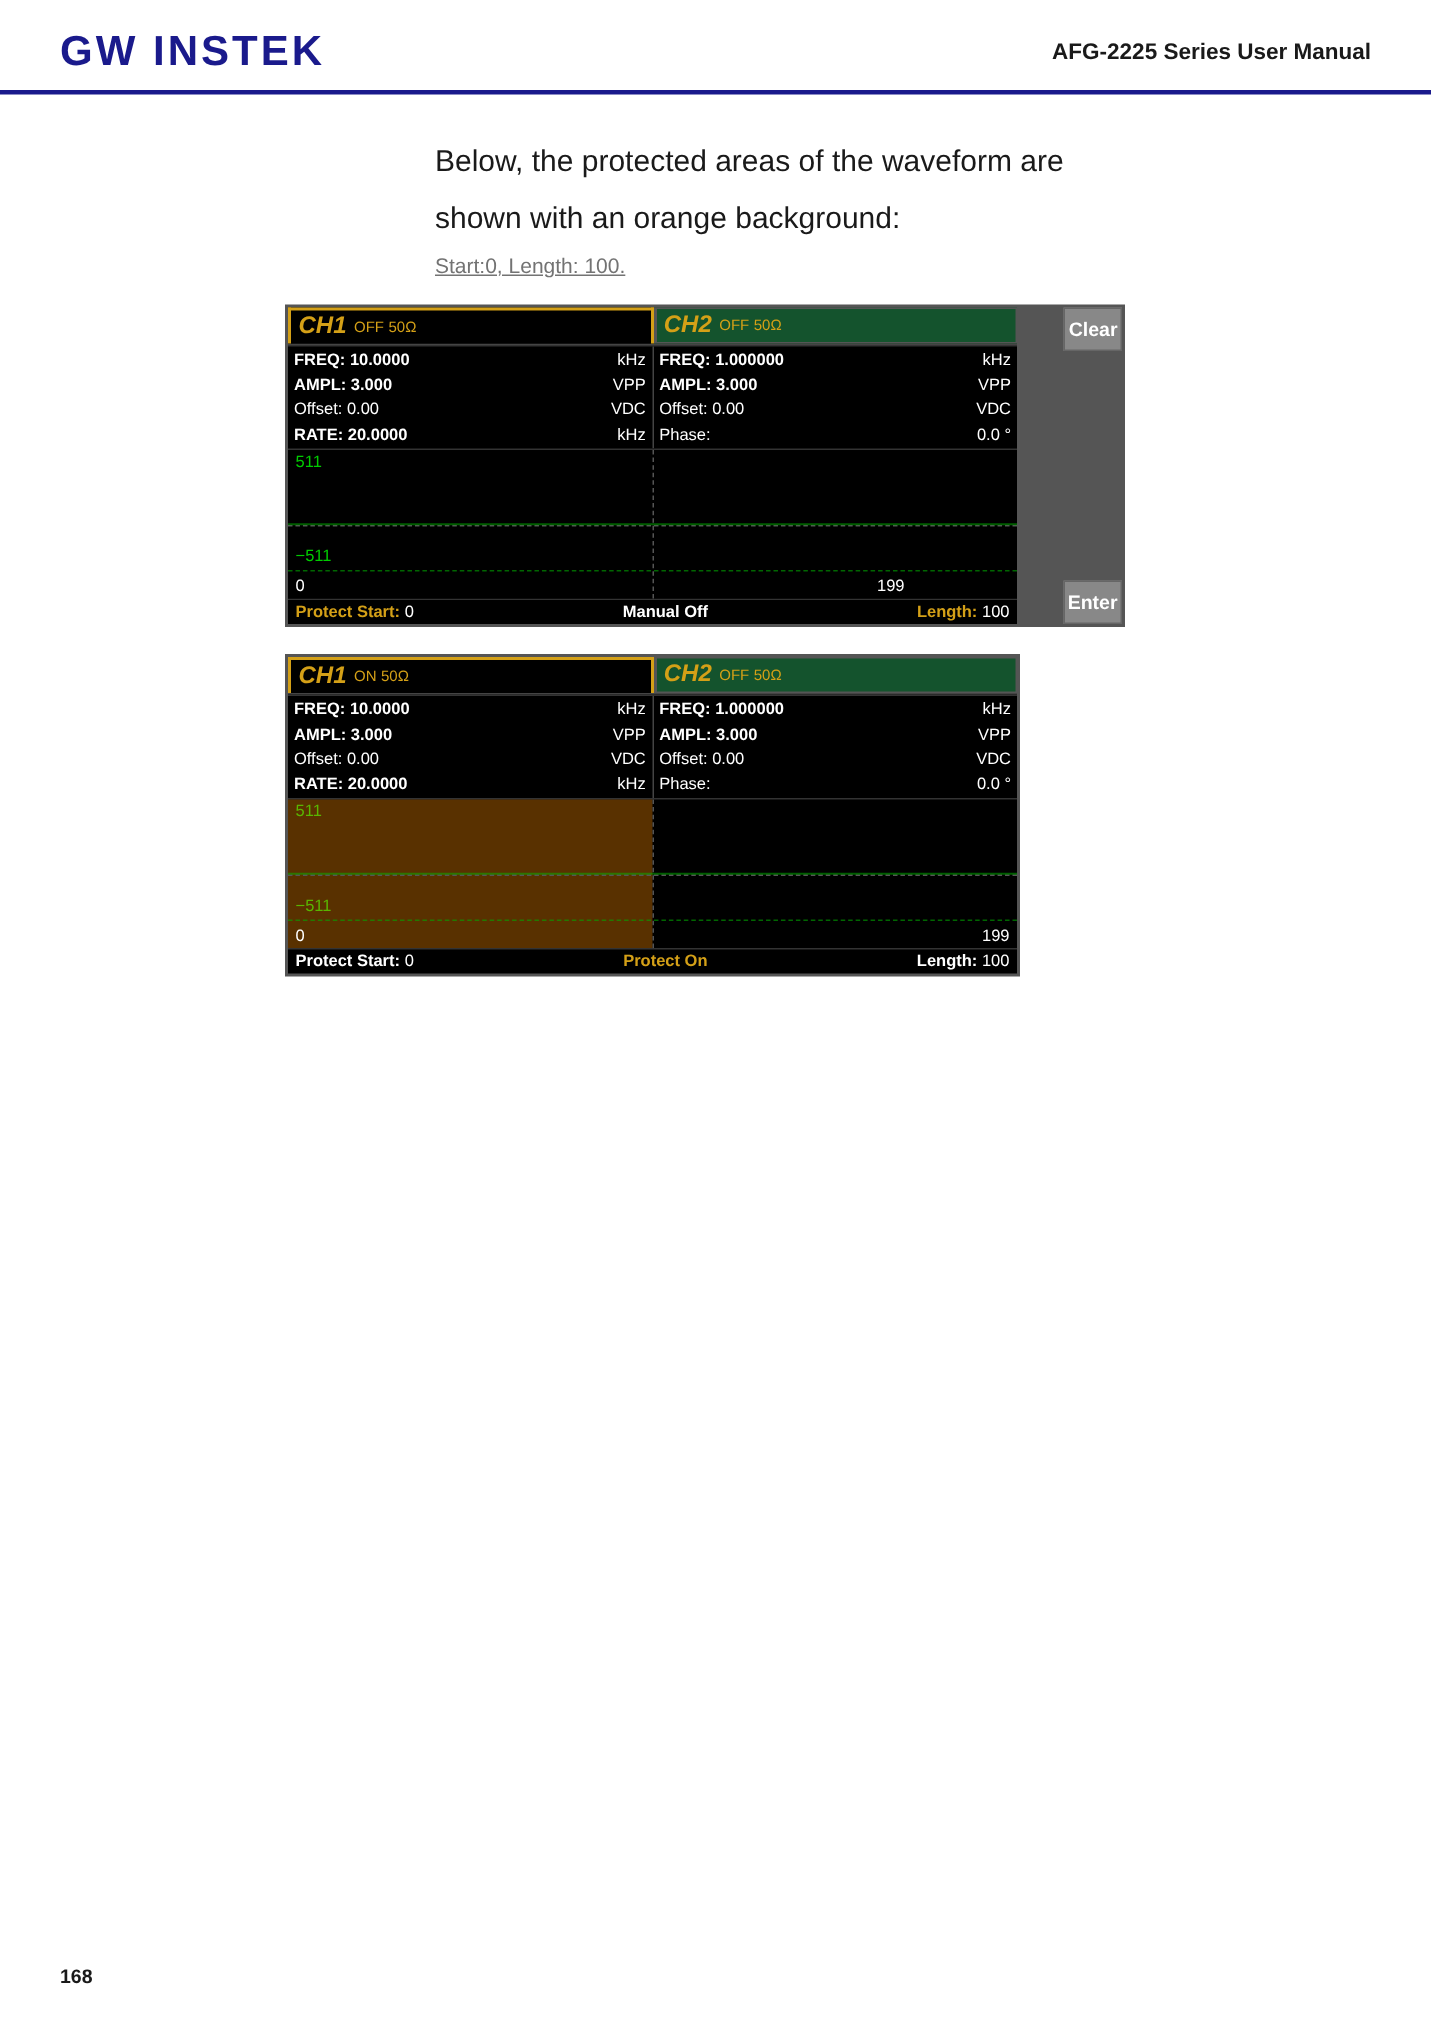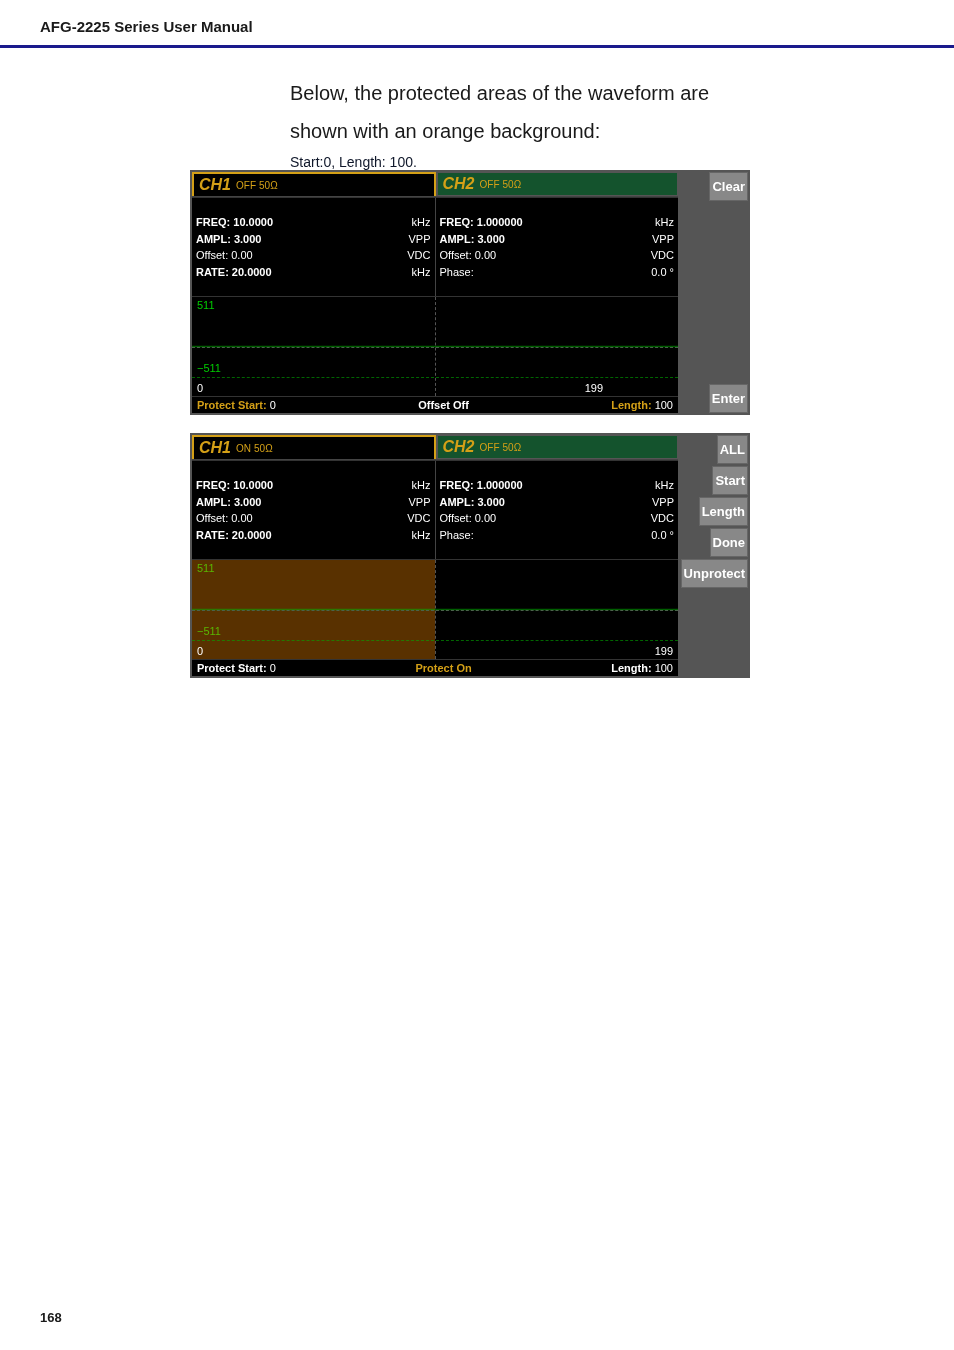--- a/index.html
+++ b/index.html
@@ -37,21 +37,23 @@
       padding: 30px 40px 30px 290px;
     }
     .intro-text {
       font-size: 20px;
       color: #1a1a1a;
       line-height: 1.5;
       margin-bottom: 8px;
     }
     .intro-sub {
       font-size: 14px;
-      color: #0f172a;
+      color: #737373;
+      margin-bottom: 18px;
+      text-decoration: underline;
     }
 
     
     .panel-container {
       display: flex;
       flex-direction: column;
       gap: 18px;
       margin-left: -100px;
     }
 
@@ -204,37 +206,40 @@
       width: 100%;
       height: 100%;
     }
 
     .info-section {
       display: flex;
       border-top: 1px solid #333;
     }
     .ch1-block, .ch2-block {
       flex: 1;
-      padding: 16px 4px;
+      padding: 1px 4px;
     }
     .ch2-block { border-left: 1px solid #444; }
     .row { display: flex; justify-content: space-between; font-size: 11px; color: #fff; line-height: 1.5; }
     .lbl { font-weight: bold; }
 
     .waveform-wrapper {
       position: relative;
       height: 100px;
       background: #000;
       border-top: 1px solid #333;
     }
   </style>
 </head>
 <body>
 
 <div class="header">
+  <div class="logo">
+    <span>GW INSTEK</span>
+  </div>
   <div class="manual-title">AFG-2225 Series User Manual</div>
 </div>
 
 <div class="content">
   <p class="intro-text">Below, the protected areas of the waveform are</p>
   <p class="intro-text">shown with an orange background:</p>
   <p class="intro-sub">Start:0, Length: 100.</p>
 
   <div class="panel-container">
 
@@ -312,21 +317,21 @@
             <div style="position:absolute; bottom:2px; right:5px; font-size:11px; color:#fff; font-weight:bold; right:80px;"></div>
 
           </div>
 
           <div style="display:flex; padding:2px 5px; border-top:1px solid #333; font-size:11px; color:#fff; justify-content: space-between; background:#000;">
             <div>
               <span style="color:#d4a017; font-weight:bold;">Protect Start:</span>
               <span> 0</span>
             </div>
             <div style="display:flex; align-items:center; gap:30px;">
-              <span style="font-weight:bold; color:#fff;">Offset Off</span>
+              <span style="font-weight:bold; color:#fff;">Manual Off</span>
             </div>
             <div>
               <span style="color:#d4a017; font-weight:bold;">Length:</span>
               <span>   100</span>
             </div>
           </div>
 
         </div>
       </div>
 
@@ -418,25 +423,18 @@
             </div>
             <div>
               <span style="color:#fff; font-weight:bold;">Length:</span>
               <span>   100</span>
             </div>
           </div>
 
         </div>
       </div>
 
-      <div class="side-buttons">
-        <div class="side-btn">ALL</div>
-        <div class="side-btn">Start</div>
-        <div class="side-btn">Length</div>
-        <div class="side-btn">Done</div>
-        <div class="side-btn">Unprotect</div>
-      </div>
     </div>
 
   </div>
 </div>
 
 <div class="page-number">168</div>
 
 </body></html>

